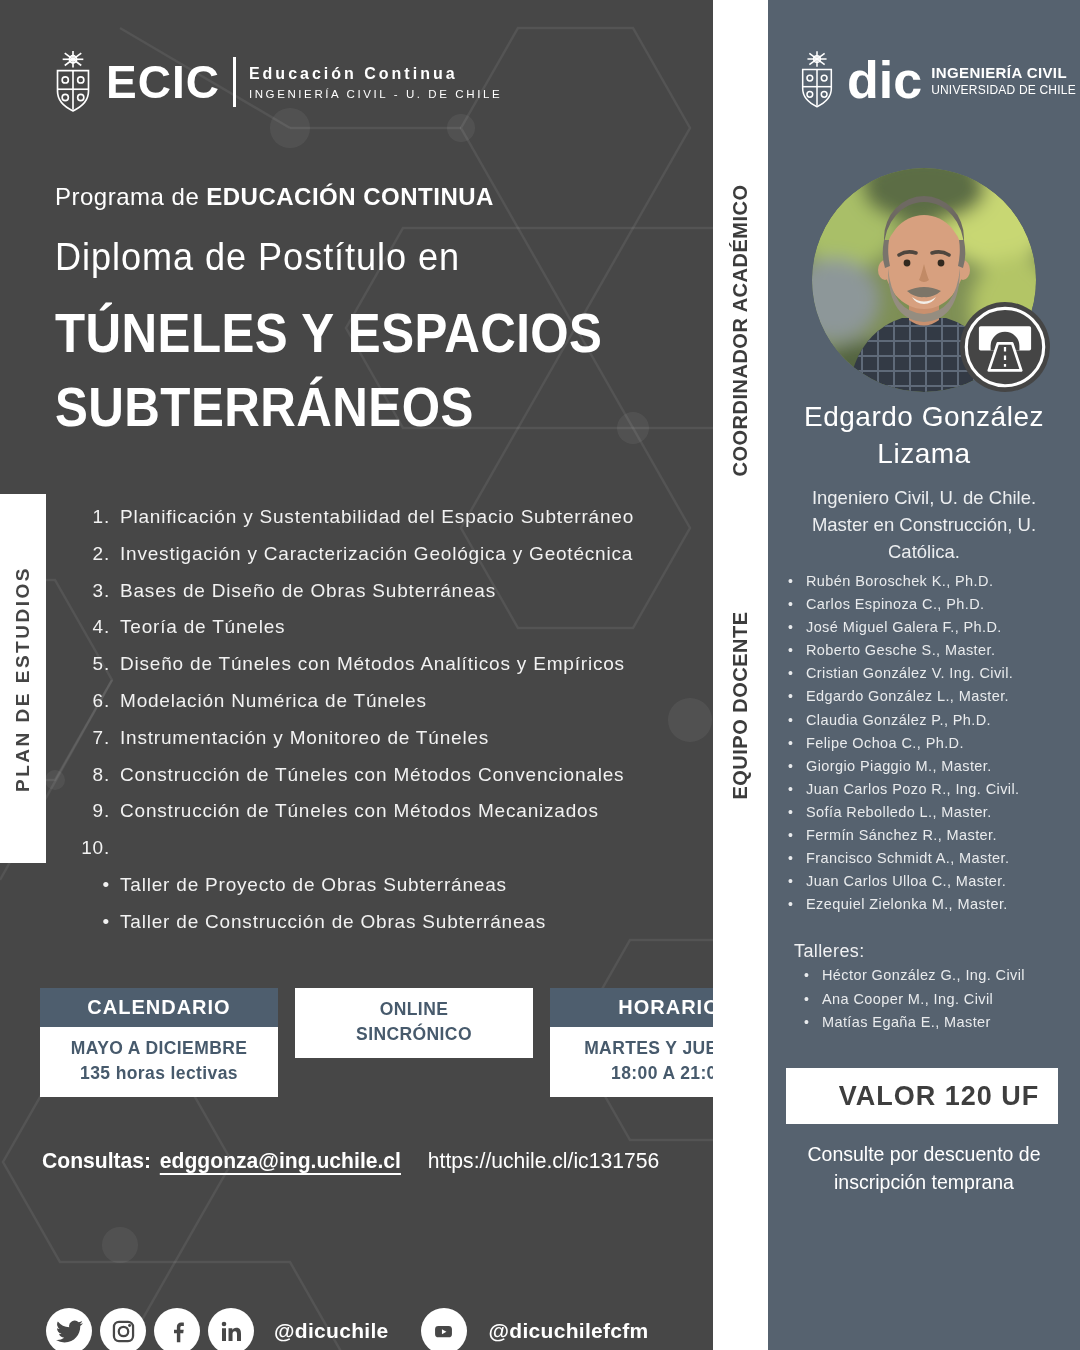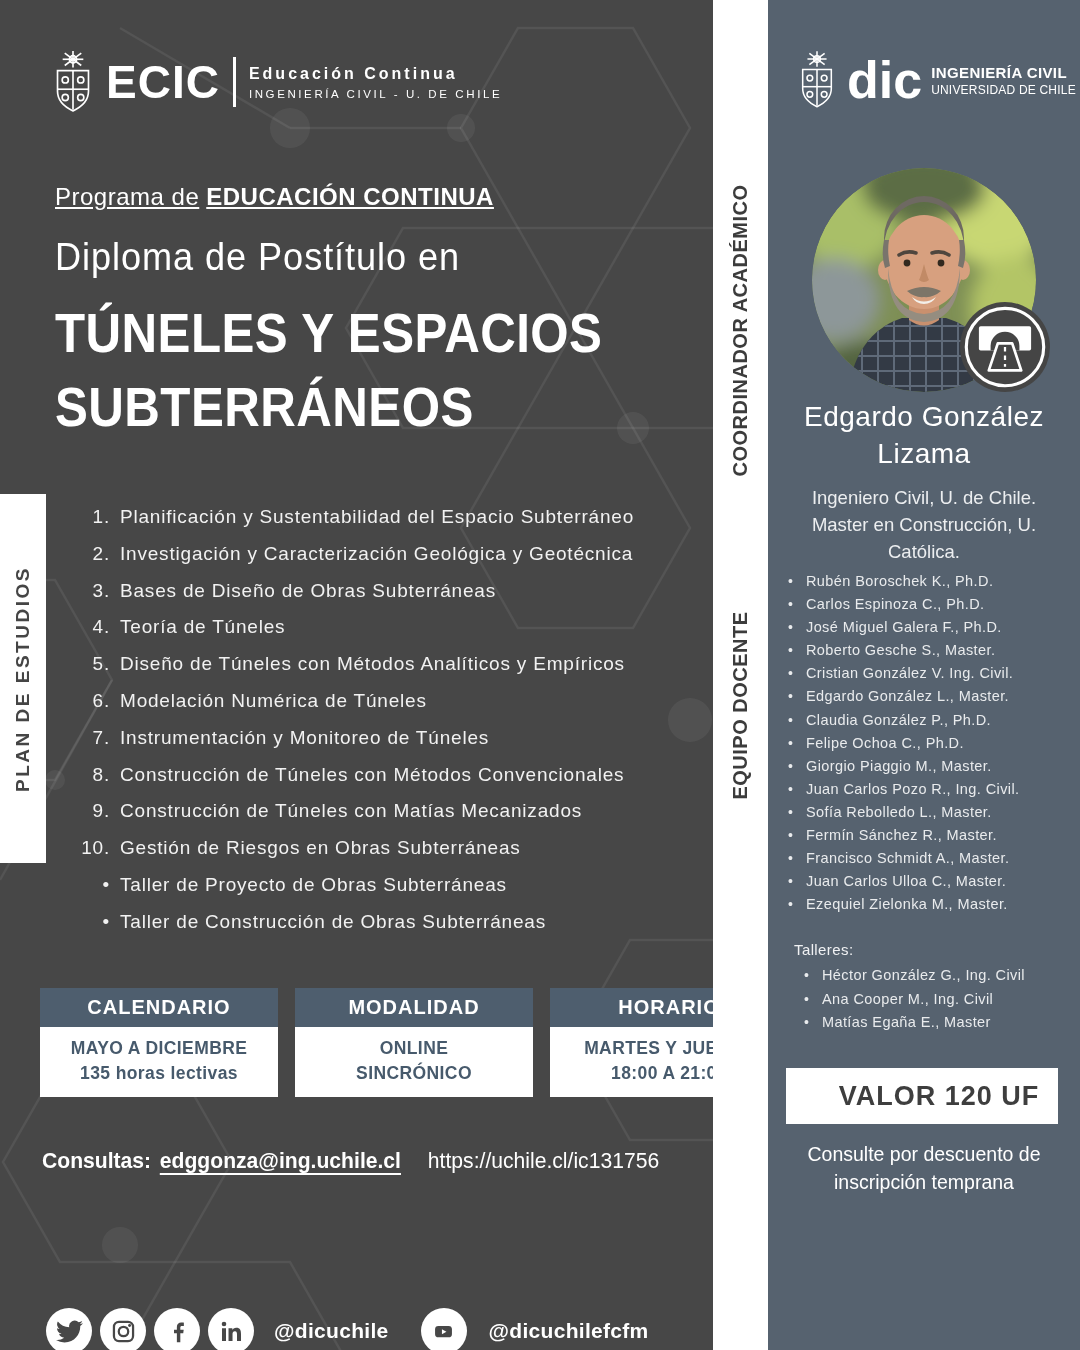--- a/index.html
+++ b/index.html
@@ -16,21 +16,21 @@
 
   
   .ecic-logo { position:absolute; left:50px; top:50px; display:flex; align-items:center; color:#fff; }
   .ecic-crest { width:46px; height:64px; }
   .ecic-name { font-size:46px; font-weight:700; letter-spacing:1px; margin-left:10px; }
   .ecic-bar { width:3px; height:50px; background:#fff; margin:0 13px; }
   .ecic-tag1 { font-size:16px; font-weight:700; letter-spacing:3px; }
   .ecic-tag2 { font-size:11.5px; font-weight:400; letter-spacing:2.6px; margin-top:5px; }
 
   
-  .program-label { position:absolute; left:55px; top:183px; color:#fff; font-size:24px; letter-spacing:.5px; white-space:nowrap;text-decoration:underline; }
+  .program-label { position:absolute; left:55px; top:183px; color:#fff; font-size:24px; letter-spacing:.5px; white-space:nowrap; }
   .program-label .emph { font-weight:700; margin-left:7px; }
   .degree { position:absolute; left:55px; top:236px; color:#fff; font-size:38px; font-weight:300; letter-spacing:1px; transform:scaleX(.95); transform-origin:left top; white-space:nowrap; }
   .main-title { position:absolute; left:55px; top:296px; color:#fff; font-size:56px; font-weight:700; line-height:74px; letter-spacing:.5px; transform:scaleX(.88); transform-origin:left top; white-space:nowrap; }
 
   
   .plan-box { position:absolute; left:0; top:494px; width:46px; height:369px; background:#fff; display:flex; align-items:center; justify-content:center; }
   .plan-box span { transform:rotate(-90deg); white-space:nowrap; color:#454545; font-weight:700; font-size:19px; letter-spacing:2.5px; }
 
   
   .course-wrap { position:absolute; left:72px; top:506px; }
@@ -76,21 +76,21 @@
   .photo-wrap > svg.photo { width:224px; height:224px; border-radius:50%; display:block; }
   .badge { position:absolute; right:-14px; bottom:0; width:90px; height:90px; }
 
   .coord-name { position:absolute; left:6px; top:398px; width:300px; text-align:center; color:#fff; font-size:28px; line-height:37px; letter-spacing:.5px; }
   .coord-bio  { position:absolute; left:16px; top:484px; width:280px; text-align:center; color:#eceef0; font-size:18.5px; line-height:27px; }
 
   .team-list { position:absolute; left:20px; top:574px; }
   .team-row { display:flex; color:#e9ebed; font-size:14.5px; letter-spacing:.4px; line-height:14.8px; margin-bottom:8.3px; }
   .team-row::before { content:"•"; width:18px; min-width:18px; font-size:14px; }
 
-  .talleres-label { position:absolute; left:26px; top:941px; color:#f0f1f3; font-size:15px; letter-spacing:.4px; }
+  .talleres-label { position:absolute; left:26px; top:941px; color:#f0f1f3; font-size:18px; letter-spacing:.4px; }
   .talleres-list { position:absolute; left:36px; top:968px; }
   .talleres-list .team-row { margin-bottom:8.8px; }
 
   .price-box { position:absolute; left:18px; top:1068px; width:272px; height:56px; background:#fff; display:flex; align-items:center; justify-content:center; color:#3e3e3e; font-weight:700; font-size:27px; letter-spacing:1px;padding-left:34px; }
   .price-note { position:absolute; left:8px; top:1140px; width:296px; text-align:center; color:#fff; font-size:19.5px; line-height:28px; }
 </style>
 </head>
 <body>
 
 <div class="poster">
@@ -206,26 +206,25 @@
             <span>Instrumentación y Monitoreo de Túneles</span>
           </div>
 
           <div class="course-row">
             <span class="course-num">8.</span>
             <span>Construcción de Túneles con Métodos Convencionales</span>
           </div>
 
           <div class="course-row">
             <span class="course-num">9.</span>
-            <span>Construcción de Túneles con Matías Mecanizados</span>
+            <span>Construcción de Túneles con Métodos Mecanizados</span>
           </div>
 
           <div class="course-row">
             <span class="course-num">10.</span>
-            <span>Gestión de Riesgos en Obras Subterráneas</span>
           </div>
         </div>
       <div>
 
           <div class="course-row">
             <span class="course-num bullet-cell"></span>
             <span>Taller de Proyecto de Obras Subterráneas</span>
           </div>
 
           <div class="course-row">
@@ -239,21 +238,20 @@
 
         <div class="info-box">
           <div class="info-header">CALENDARIO</div>
           <div class="info-body">
             <div>MAYO A DICIEMBRE</div>
             <div>135 horas lectivas</div>
           </div>
         </div>
 
         <div class="info-box">
-          <div class="info-header">MODALIDAD</div>
           <div class="info-body">
             <div>ONLINE</div>
             <div>SINCRÓNICO</div>
           </div>
         </div>
 
         <div class="info-box">
           <div class="info-header">HORARIO</div>
           <div class="info-body">
             <div>MARTES Y JUEVES</div>

